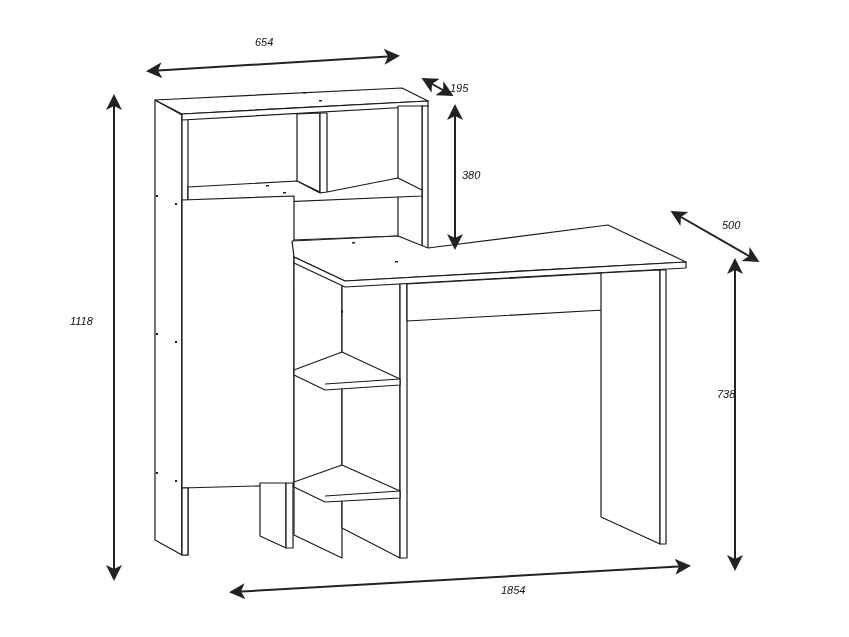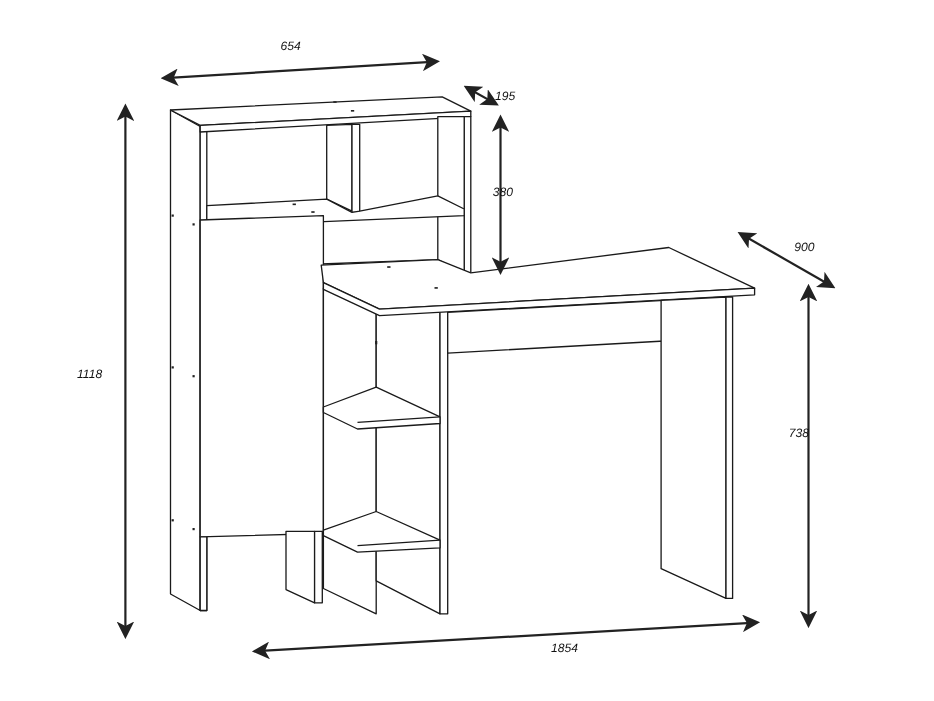--- a/index.html
+++ b/index.html
@@ -87,17 +87,17 @@
   <line class="dim" x1="425" y1="80" x2="450" y2="94" marker-start="url(#ah)" marker-end="url(#ah)"></line>
   <line class="dim" x1="455" y1="108" x2="455" y2="246" marker-start="url(#ah)" marker-end="url(#ah)"></line>
   <line class="dim" x1="114" y1="98" x2="114" y2="577" marker-start="url(#ah)" marker-end="url(#ah)"></line>
   <line class="dim" x1="674" y1="213" x2="756" y2="260" marker-start="url(#ah)" marker-end="url(#ah)"></line>
   <line class="dim" x1="735" y1="262" x2="735" y2="567" marker-start="url(#ah)" marker-end="url(#ah)"></line>
   <line class="dim" x1="233" y1="592" x2="687" y2="566" marker-start="url(#ah)" marker-end="url(#ah)"></line>
 </svg>
 
 <div class="lbl" style="left:255px;top:37px;">654</div>
 <div class="lbl" style="left:450px;top:67px;margin-top:16px;">195</div>
-<div class="lbl" style="left:448px;top:170px;">380</div>
-<div class="lbl" style="left:70px;top:336px;">1118</div>
-<div class="lbl" style="left:722px;top:220px;">900</div>
+<div class="lbl" style="left:462px;top:170px;">380</div>
+<div class="lbl" style="left:70px;top:316px;">1118</div>
+<div class="lbl" style="left:722px;top:220px;">500</div>
 <div class="lbl" style="left:717px;top:389px;">738</div>
 <div class="lbl" style="left:501px;top:585px;">1854</div>
 
 </body></html>

